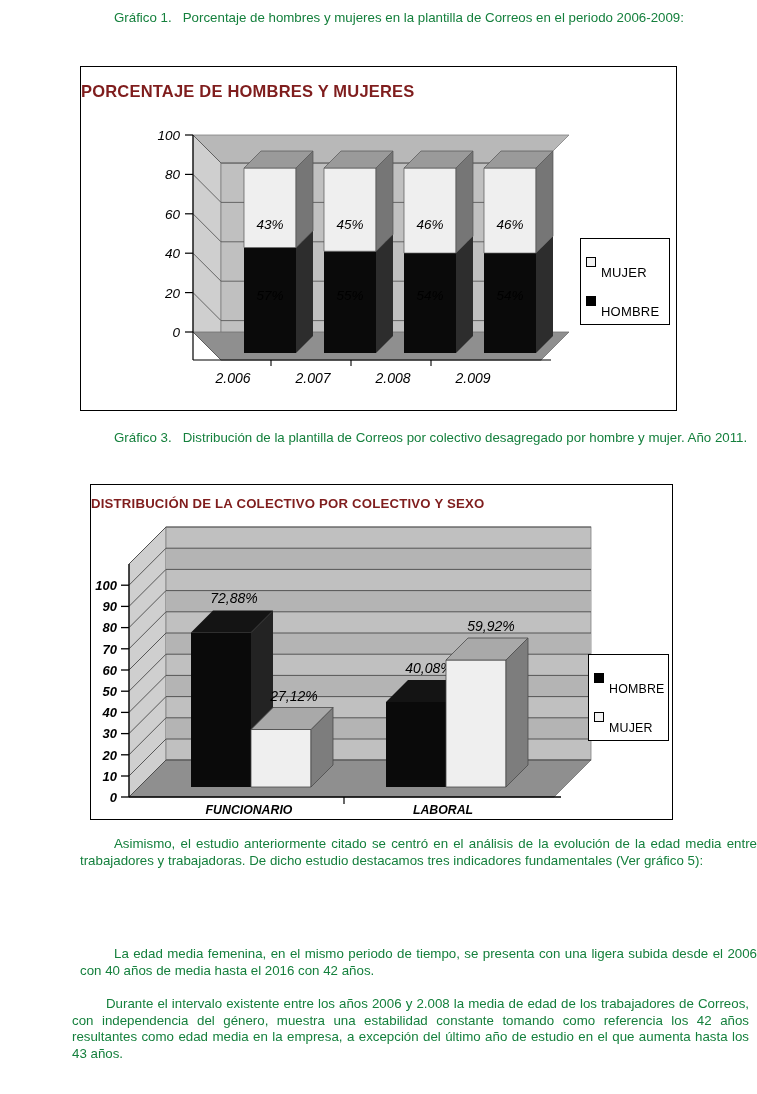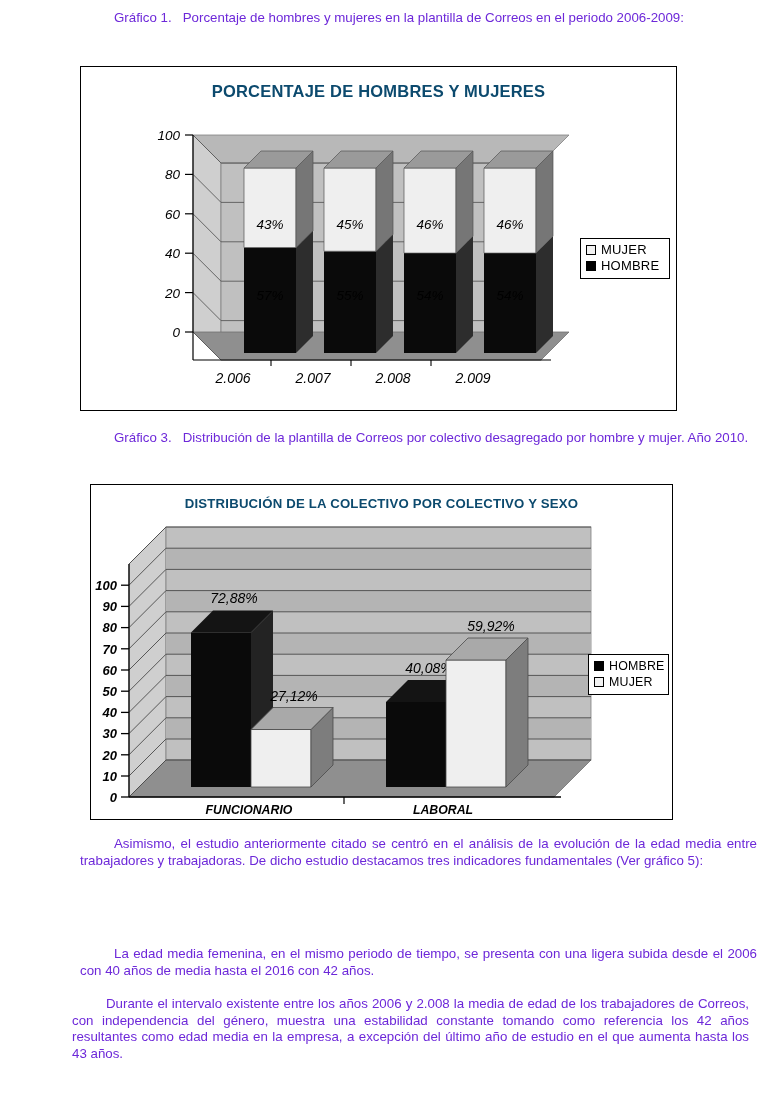--- a/index.html
+++ b/index.html
@@ -10,36 +10,36 @@
     -webkit-font-smoothing:antialiased;
   }
   .page{position:absolute;inset:0;width:757px;height:1094px;overflow:hidden;}
 
   
   .para{
     position:absolute;
     font-size:13.3px;
     line-height:16.6px;
     text-align:justify;
-    color:#6d28d9;
+    color:#15803d;
   }
   .para .ind{display:inline-block;width:34px;}
 
   
   .chart-frame{
     position:absolute;
     background:#fff;
     border:1.6px solid #000;
     box-sizing:border-box;
   }
   .chart-title{
     position:absolute;left:0;right:0;
-    text-align:center;
+    text-align:left;
     font-weight:bold;
-    color:#0c4a6e;
+    color:#7f1d1d;
     letter-spacing:0.2px;
   }
   .plot{position:absolute;font-style:italic;}
   svg{display:block;}
 
   .ytick{
     font-family:"Liberation Sans", sans-serif;
     fill:#000;
     text-anchor:end;
   }
@@ -69,21 +69,21 @@
     white-space:nowrap;
   }
   .swatch{
     width:8px;height:8px;
     border:1px solid #000;
     margin-right:5px;
     flex:0 0 auto;
   }
   .sw-white{background:#f2f2f2;}
   .sw-black{background:#000;}
-  .legend-label{letter-spacing:0.2px;}
+  .legend-label{letter-spacing:0.2px;margin-top:23px;}
 </style>
 </head>
 <body>
 
 <div class="page">
 
   <div class="para" style="left:80px;top:10px;width:677px;">
     <span class="ind"></span><span>Gráfico 1.</span>&nbsp;&nbsp;&nbsp;<span>Porcentaje de hombres y mujeres en la plantilla de Correos en el periodo 2006-2009:</span>
   </div>
 
@@ -202,21 +202,21 @@
         <span class="legend-label">MUJER</span>
       </div>
       <div class="legend-row">
         <span class="swatch sw-black"></span>
         <span class="legend-label">HOMBRE</span>
       </div>
     </div>
   </div>
 
   <div class="para" style="left:80px;top:430px;width:677px;">
-    <span class="ind"></span><span>Gráfico 3.</span>&nbsp;&nbsp;&nbsp;<span>Distribución de la plantilla de Correos por colectivo desagregado por hombre y mujer. Año 2010.</span>
+    <span class="ind"></span><span>Gráfico 3.</span>&nbsp;&nbsp;&nbsp;<span>Distribución de la plantilla de Correos por colectivo desagregado por hombre y mujer. Año 2011.</span>
   </div>
 
   <div class="chart-frame" style="left:90px;top:484px;width:583px;height:336px;">
 
     <div class="chart-title" style="top:11px;font-size:13.2px;">DISTRIBUCIÓN DE LA COLECTIVO POR COLECTIVO Y SEXO</div>
 
     <div class="plot" style="left:0px;top:30px;width:583px;height:300px;">
       <svg width="583" height="300" viewBox="0 0 583 300">
 
         <polygon points="38,49 75,12 75,245 38,282" fill="#cfcfcf" stroke="#808080" stroke-width="0.8"></polygon>

